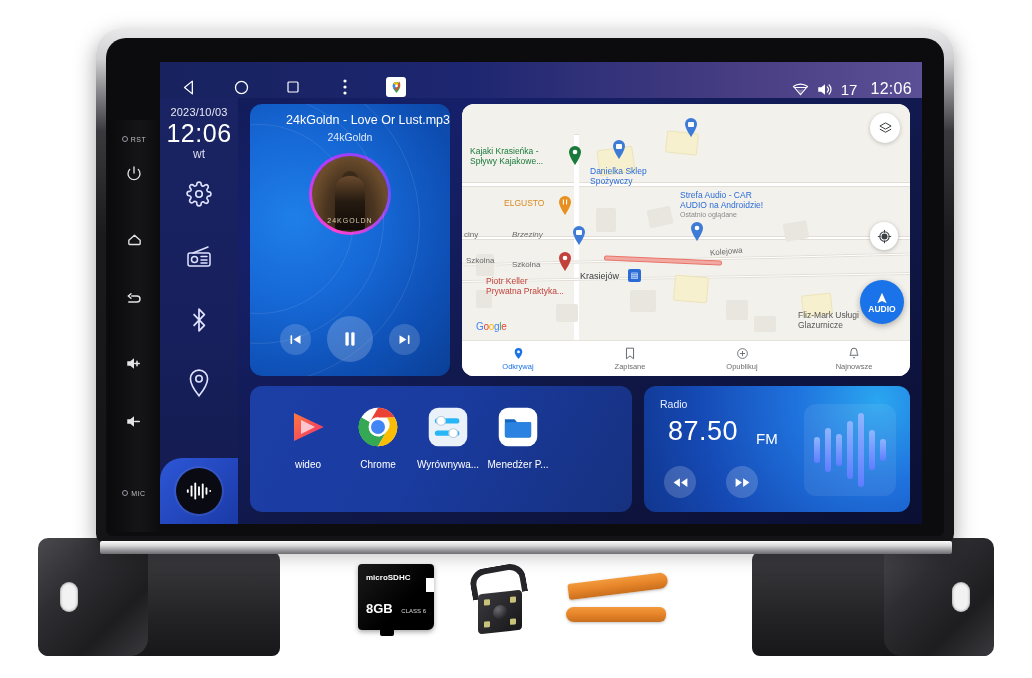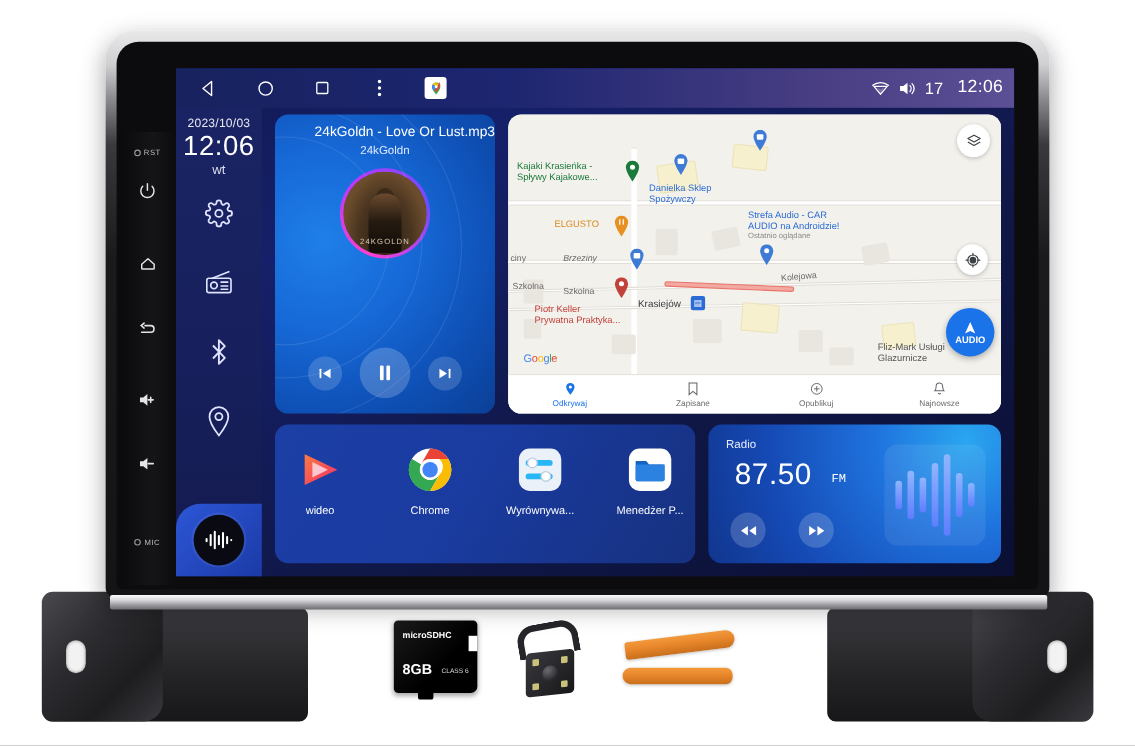--- a/index.html
+++ b/index.html
@@ -63,21 +63,21 @@
     left: 160px; top: 62px;
     width: 762px; height: 462px;
     background: linear-gradient(150deg,#101a52 0%,#16206a 25%,#101848 60%,#0a0f33 100%);
     overflow: hidden;
   }
 
   
   .statusbar {
     position: absolute; left:0; top:0; width: 762px; height: 36px;
     background: linear-gradient(90deg,#17225e 0%,#1d2670 40%,#4a3f84 78%,#5b4f95 100%);
-    display: flex; align-items: center;
+    display: flex; align-items: flex-end;
     padding: 0 10px 0 18px;
   }
   .nav-btns { display: flex; align-items: center; gap: 30px; }
   .nav-btn { width: 22px; height: 22px; display:flex; align-items:center; justify-content:center; cursor:pointer; }
   .sb-right { margin-left: auto; display: flex; align-items: center; gap: 7px; }
   .sb-vol-num { color:#fff; font-size: 15px; }
   .sb-clock { color:#fff; font-size: 16px; margin-left: 6px; letter-spacing:.3px; }
   .maps-chip {
     width: 20px; height: 20px; background: #fff; border-radius: 3px;
     display:flex; align-items:center; justify-content:center;
@@ -209,33 +209,33 @@
   .google-wm { position:absolute; left: 14px; bottom: 44px; font-size: 10px; letter-spacing: -.3px; }
   .route-line {
     position:absolute; background:#f2a9a1; height: 5px; border:1px solid #e8746a; border-radius:2px;
   }
 
   
   .apps-card {
     position:absolute; left: 12px; top: 288px; width: 382px; height: 126px;
     background: linear-gradient(120deg,#1c3fa6 0%,#1a3ba0 45%,#16317f 100%);
   }
-  .apps-row { display:flex; align-items:flex-start; justify-content:space-between; height:100%; padding: 18px 6px 0; }
+  .apps-row { display:flex; align-items:flex-start; justify-content:flex-start; height:100%; padding: 18px 6px 0; margin-left: 17px; }
   .app { width: 70px; display:flex; flex-direction:column; align-items:center; gap: 9px; cursor:pointer; }
   .app-ico { width: 46px; height: 46px; display:flex; align-items:center; justify-content:center; }
   .app-lbl { font-size: 10px; color:#fff; max-width: 72px; overflow:hidden; text-overflow:ellipsis; white-space:nowrap; }
 
   
   .radio-card {
     position:absolute; left: 406px; top: 288px; width: 266px; height: 126px;
     background: radial-gradient(circle at 88% 12%, #2aa6f0 0%, #1f72dd 32%, #1549b4 70%, #11368e 100%);
   }
   .rc-title { position:absolute; left: 16px; top: 12px; color:#e6eeff; font-size: 10.5px; }
   .rc-freq { position:absolute; left: 24px; top: 30px; color:#fff; font-size: 27px; letter-spacing:.5px; }
-  .rc-fm { position:absolute; left: 112px; top: 44px; color:#fff; font-size: 11px; font-family: Liberation Mono, monospace; }
+  .rc-fm { position:absolute; left: 112px; top: 44px; color:#fff; font-size: 15px; }
   .rc-ctrls { position:absolute; left: 20px; bottom: 14px; display:flex; gap: 30px; }
   .rc-btn {
     width: 32px; height: 32px; border-radius:50%; background: rgba(255,255,255,.18);
     display:flex; align-items:center; justify-content:center; cursor:pointer;
   }
   .rc-viz {
     position:absolute; right: 14px; top: 18px; width: 92px; height: 92px; border-radius: 12px;
     background: rgba(255,255,255,.08);
     display:flex; align-items:center; justify-content:center; gap: 5px;
   }

